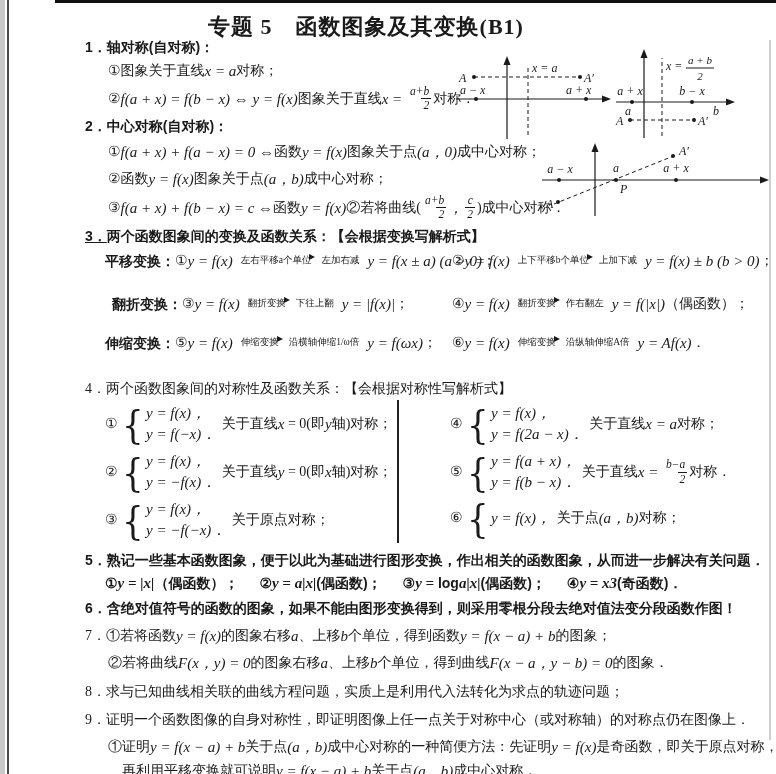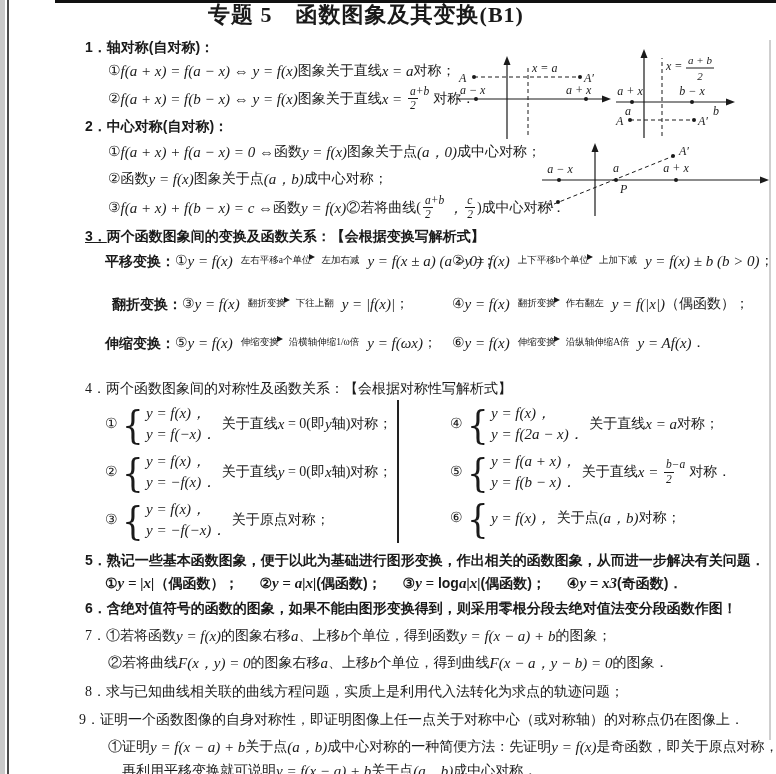--- a/index.html
+++ b/index.html
@@ -4,29 +4,29 @@
 <style>
   html,body{margin:0;padding:0;}
   body{width:776px;height:774px;background:#ffffff;position:relative;overflow:hidden;
        font-family:"Liberation Serif",serif;color:#1a1a1a;}
   .page{position:absolute;inset:0;}
   
   .edge-left-strip{position:absolute;left:0;top:0;width:5px;height:774px;background:#c9c9c9;}
   .edge-left-line{position:absolute;left:7px;top:0;width:2px;height:774px;background:#4a4a4a;}
   .edge-top-line{position:absolute;left:55px;right:0;top:0;height:3px;background:#111;}
   .edge-right-line{position:absolute;left:769px;top:40px;width:2px;height:700px;background:#cfcfcf;}
-  .title{position:absolute;left:0;top:0;width:732px;text-align:center;
+  .title{position:absolute;left:0;top:12px;width:732px;text-align:center;
          font-size:22px;font-weight:700;letter-spacing:1px;}
   .line{position:absolute;white-space:pre;font-size:14px;display:flex;align-items:center;line-height:20px;}
   .m{font-family:"Liberation Serif",serif;font-style:italic;font-size:15px;}
   .b{font-weight:700;font-family:"Liberation Sans",sans-serif;font-size:14px;}
   .m.b{font-family:"Liberation Serif",serif;font-size:15px;}
   .u{text-decoration:underline;}
   sup.m,sub.m{font-size:10px;line-height:0;}
-  .frac{display:inline-flex;flex-direction:column;align-items:flex-start;vertical-align:middle;
+  .frac{display:inline-flex;flex-direction:column;align-items:flex-end;vertical-align:middle;
         margin:0 2px;font-size:11.5px;line-height:1.15;font-style:italic;
         font-family:"Liberation Serif",serif;}
   .frac .den{border-top:1px solid #1a1a1a;padding:0 2px;}
   .frac .num{padding:0 2px;}
   .arr{display:inline-flex;flex-direction:row;align-items:center;justify-content:center;
        margin:0 3px;font-size:9.5px;line-height:1.2;font-style:normal;}
   .arr .ab,.arr .bl{padding:0 5px;white-space:nowrap;}
   .arr .shaft{align-self:stretch;height:1.2px;background:#1a1a1a;position:relative;margin:2px 0;}
   .arr .shaft::after{content:"";position:absolute;right:-2px;top:-3.6px;width:0;height:0;
        border:3.8px solid transparent;border-left:6.5px solid #1a1a1a;}
@@ -46,21 +46,21 @@
 <div class="page">
   <div class="edge-left-strip"></div>
   <div class="edge-left-line"></div>
   <div class="edge-top-line"></div>
   <div class="edge-right-line"></div>
 
   <div class="title">专题 5　函数图象及其变换(B1)</div>
 
   <div id="doc">
       <div class="line" style="left: 85px; top: 37px;"><span class="b">1．轴对称(自对称)：</span></div>
-      <div class="line" style="left: 108px; top: 61px;"><span>①</span><span class="m">f(a + x) = f(a − x) ⇔ y = f(x)</span><span>图象关于直线</span><span class="m">x = a</span><span>对称；</span></div>
+      <div class="line" style="left: 108px; top: 61px;"><span>①</span><span>图象关于直线</span><span class="m">x = a</span><span>对称；</span></div>
       <div class="line" style="left: 108px; top: 85px;"><span>②</span><span class="m">f(a + x) = f(b − x) ⇔ y = f(x)</span><span>图象关于直线</span><span class="m">x = </span><span class="frac"><span class="num">a+b</span><span class="den">2</span></span><span>对称．</span></div>
       <div class="line" style="left: 85px; top: 116px;"><span class="b">2．中心对称(自对称)：</span></div>
       <div class="line" style="left: 108px; top: 142px;"><span>①</span><span class="m">f(a + x) + f(a − x) = 0 ⇔</span><span>函数</span><span class="m">y = f(x)</span><span>图象关于点</span><span class="m">(a，0)</span><span>成中心对称；</span></div>
       <div class="line" style="left: 108px; top: 169px;"><span>②</span><span>函数</span><span class="m">y = f(x)</span><span>图象关于点</span><span class="m">(a，b)</span><span>成中心对称；</span></div>
       <div class="line" style="left: 108px; top: 194px;"><span>③</span><span class="m">f(a + x) + f(b − x) = c ⇔</span><span>函数</span><span class="m">y = f(x)</span><span>②若将曲线(</span><span class="frac"><span class="num">a+b</span><span class="den">2</span></span><span class="m">，</span><span class="frac"><span class="num">c</span><span class="den">2</span></span><span>)成中心对称．</span></div>
       <div class="line" style="left: 85px; top: 226px;"><span class="b u">3．</span><span class="b">两个函数图象间的变换及函数关系：【会根据变换写解析式】</span></div>
       <div class="line" style="left: 105px; top: 251px;"><span class="b">平移变换：</span><span>①</span><span class="m">y = f(x)</span><span class="arr"><span class="ab">左右平移a个单位</span><span class="shaft"></span><span class="bl">左加右减</span></span><span class="m">y = f(x ± a) (a &gt; 0)</span><span>；</span></div>
       <div class="line" style="left: 452px; top: 251px;"><span>②</span><span class="m">y = f(x)</span><span class="arr"><span class="ab">上下平移b个单位</span><span class="shaft"></span><span class="bl">上加下减</span></span><span class="m">y = f(x) ± b (b &gt; 0)</span><span>；</span></div>
       <div class="line" style="left: 112px; top: 294px; align-items: center;"><span class="b">翻折变换：</span><span>③</span><span class="m">y = f(x)</span><span class="arr"><span class="ab">翻折变换</span><span class="shaft"></span><span class="bl">下往上翻</span></span><span class="m">y = |f(x)|</span><span>；</span></div>
       <div class="line" style="left: 452px; top: 294px;"><span>④</span><span class="m">y = f(x)</span><span class="arr"><span class="ab">翻折变换</span><span class="shaft"></span><span class="bl">作右翻左</span></span><span class="m">y = f(|x|)</span><span>（偶函数）；</span></div>
@@ -72,21 +72,21 @@
       <div class="line" style="left: 105px; top: 451px;"><span>②</span><span class="cases"><span class="brace">{</span><span class="rows"><span class="row">y = f(x)，</span><span class="row">y = −f(x)．</span></span></span><span> 关于直线</span><span class="m">y</span><span> = 0(即</span><span class="m">x</span><span>轴)对称；</span></div>
       <div class="line" style="left: 450px; top: 451px;"><span>⑤</span><span class="cases"><span class="brace">{</span><span class="rows"><span class="row">y = f(a + x)，</span><span class="row">y = f(b − x)．</span></span></span><span> 关于直线</span><span class="m">x = </span><span class="frac"><span class="num">b−a</span><span class="den">2</span></span><span>对称．</span></div>
       <div class="line" style="left: 105px; top: 499px;"><span>③</span><span class="cases"><span class="brace">{</span><span class="rows"><span class="row">y = f(x)，</span><span class="row">y = −f(−x)．</span></span></span><span> 关于原点对称；</span></div>
       <div class="line" style="left: 450px; top: 499px;"><span>⑥</span><span class="cases"><span class="brace">{</span><span class="rows"><span class="row">y = f(x)，</span></span></span><span> 关于点</span><span class="m">(a，b)</span><span>对称；</span></div>
       <div class="line" style="left: 85px; top: 550px;"><span class="b">5．熟记一些基本函数图象，便于以此为基础进行图形变换，作出相关的函数图象，从而进一步解决有关问题．</span></div>
       <div class="line" style="left: 105px; top: 573px;"><span class="b">①</span><span class="m b">y = |x|</span><span class="b">（偶函数）；</span><span>　  </span><span class="b">②</span><span class="m b">y = a</span><sup class="m b">|x|</sup><span class="b">(偶函数)；</span><span>　  </span><span class="b">③</span><span class="m b">y = </span><span class="b">log</span><sub class="m b">a</sub><span class="m b">|x|</span><span class="b">(偶函数)；</span><span>　  </span><span class="b">④</span><span class="m b">y = x</span><sup class="m b">3</sup><span class="b">(奇函数)．</span></div>
       <div class="line" style="left: 85px; top: 598px;"><span class="b">6．含绝对值符号的函数的图象，如果不能由图形变换得到，则采用零根分段去绝对值法变分段函数作图！</span></div>
       <div class="line" style="left: 85px; top: 626px;"><span>7．①若将函数</span><span class="m">y = f(x)</span><span>的图象右移</span><span class="m">a</span><span>、上移</span><span class="m">b</span><span>个单位，得到函数</span><span class="m">y = f(x − a) + b</span><span>的图象；</span></div>
       <div class="line" style="left: 108px; top: 653px;"><span>②若将曲线</span><span class="m">F(x，y) = 0</span><span>的图象右移</span><span class="m">a</span><span>、上移</span><span class="m">b</span><span>个单位，得到曲线</span><span class="m">F(x − a，y − b) = 0</span><span>的图象．</span></div>
       <div class="line" style="left: 85px; top: 682px;"><span>8．求与已知曲线相关联的曲线方程问题，实质上是利用代入法转化为求点的轨迹问题；</span></div>
-      <div class="line" style="left: 79px; top: 710px;"><span>9．证明一个函数图像的自身对称性，即证明图像上任一点关于对称中心（或对称轴）的对称点仍在图像上．</span></div>
+      <div class="line" style="left: 85px; top: 710px;"><span>9．证明一个函数图像的自身对称性，即证明图像上任一点关于对称中心（或对称轴）的对称点仍在图像上．</span></div>
       <div class="line" style="left: 108px; top: 737px;"><span>①证明</span><span class="m">y = f(x − a) + b</span><span>关于点</span><span class="m">(a，b)</span><span>成中心对称的一种简便方法：先证明</span><span class="m">y = f(x)</span><span>是奇函数，即关于原点对称，</span></div>
       <div class="line" style="left: 122px; top: 761px;"><span>再利用平移变换就可说明</span><span class="m">y = f(x − a) + b</span><span>关于点</span><span class="m">(a，b)</span><span>成中心对称．</span></div>
     </div>
 
   <div class="divider"></div>
 
   <svg style="left:452px;top:55px" width="170" height="86" viewBox="0 0 170 86">
     <g stroke="#1a1a1a" stroke-width="1.2">
       <line x1="4" y1="44" x2="152" y2="44"></line>
       <polygon points="159,44 150,40.5 150,47.5" stroke="none" fill="#1a1a1a"></polygon>

